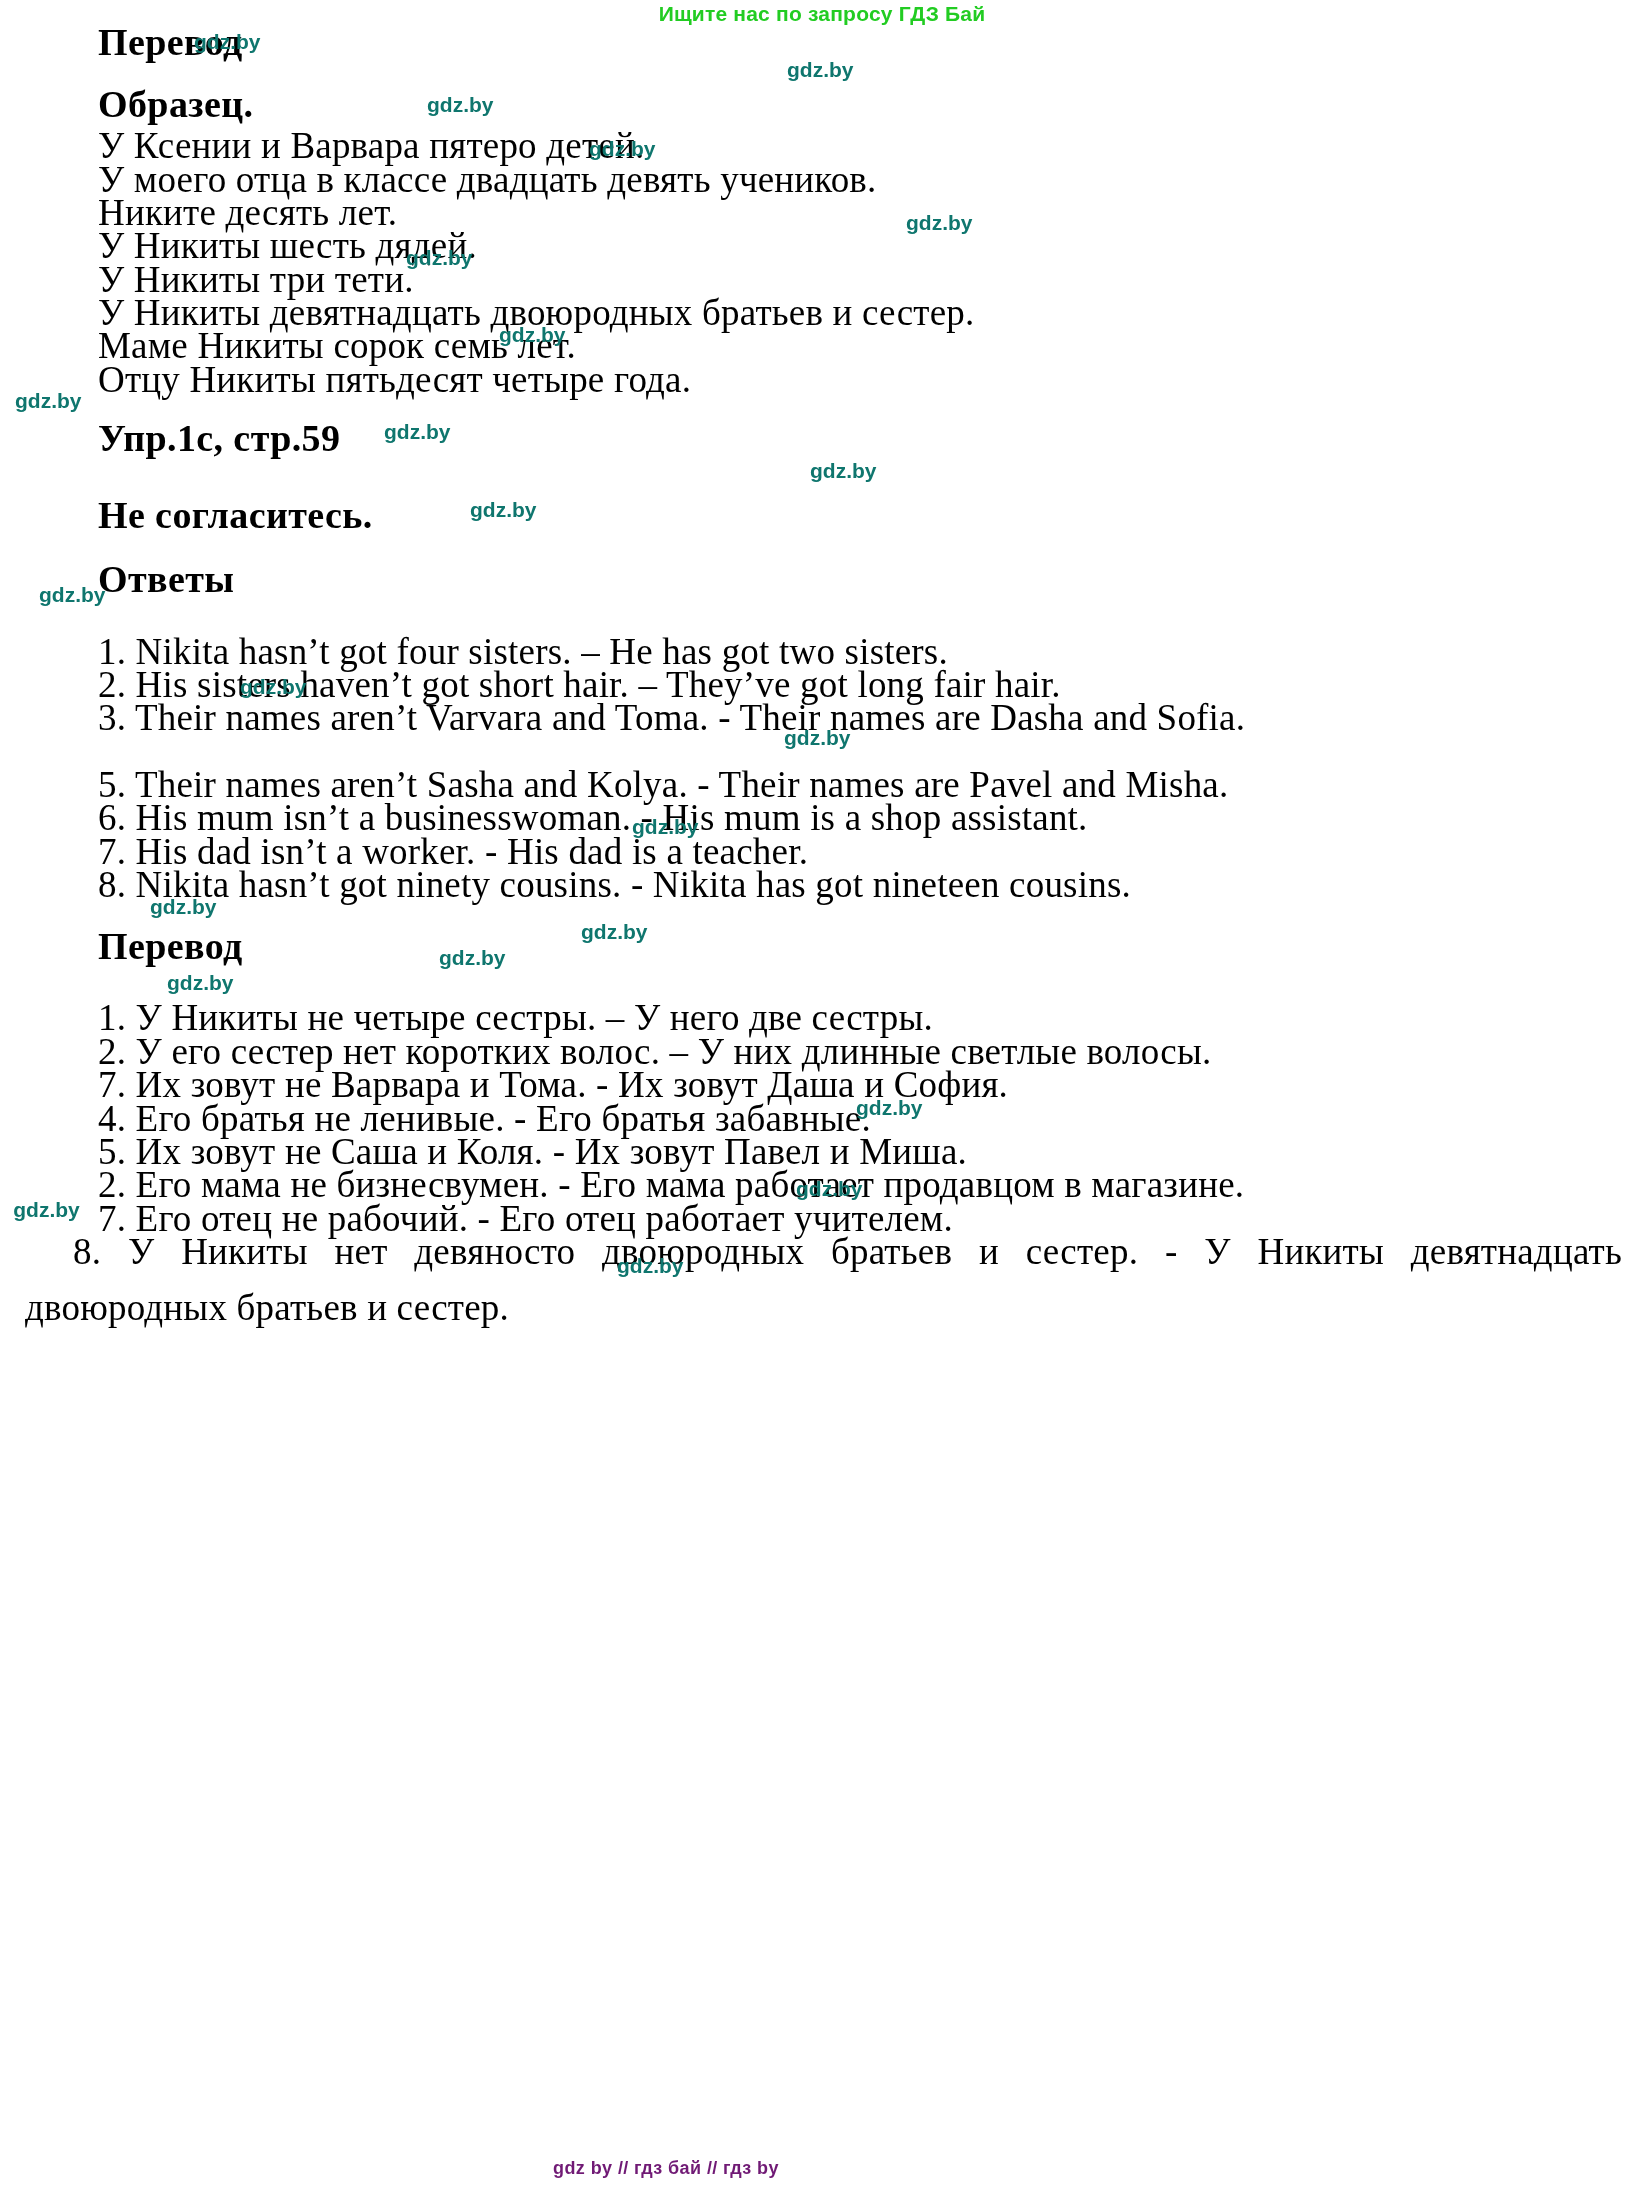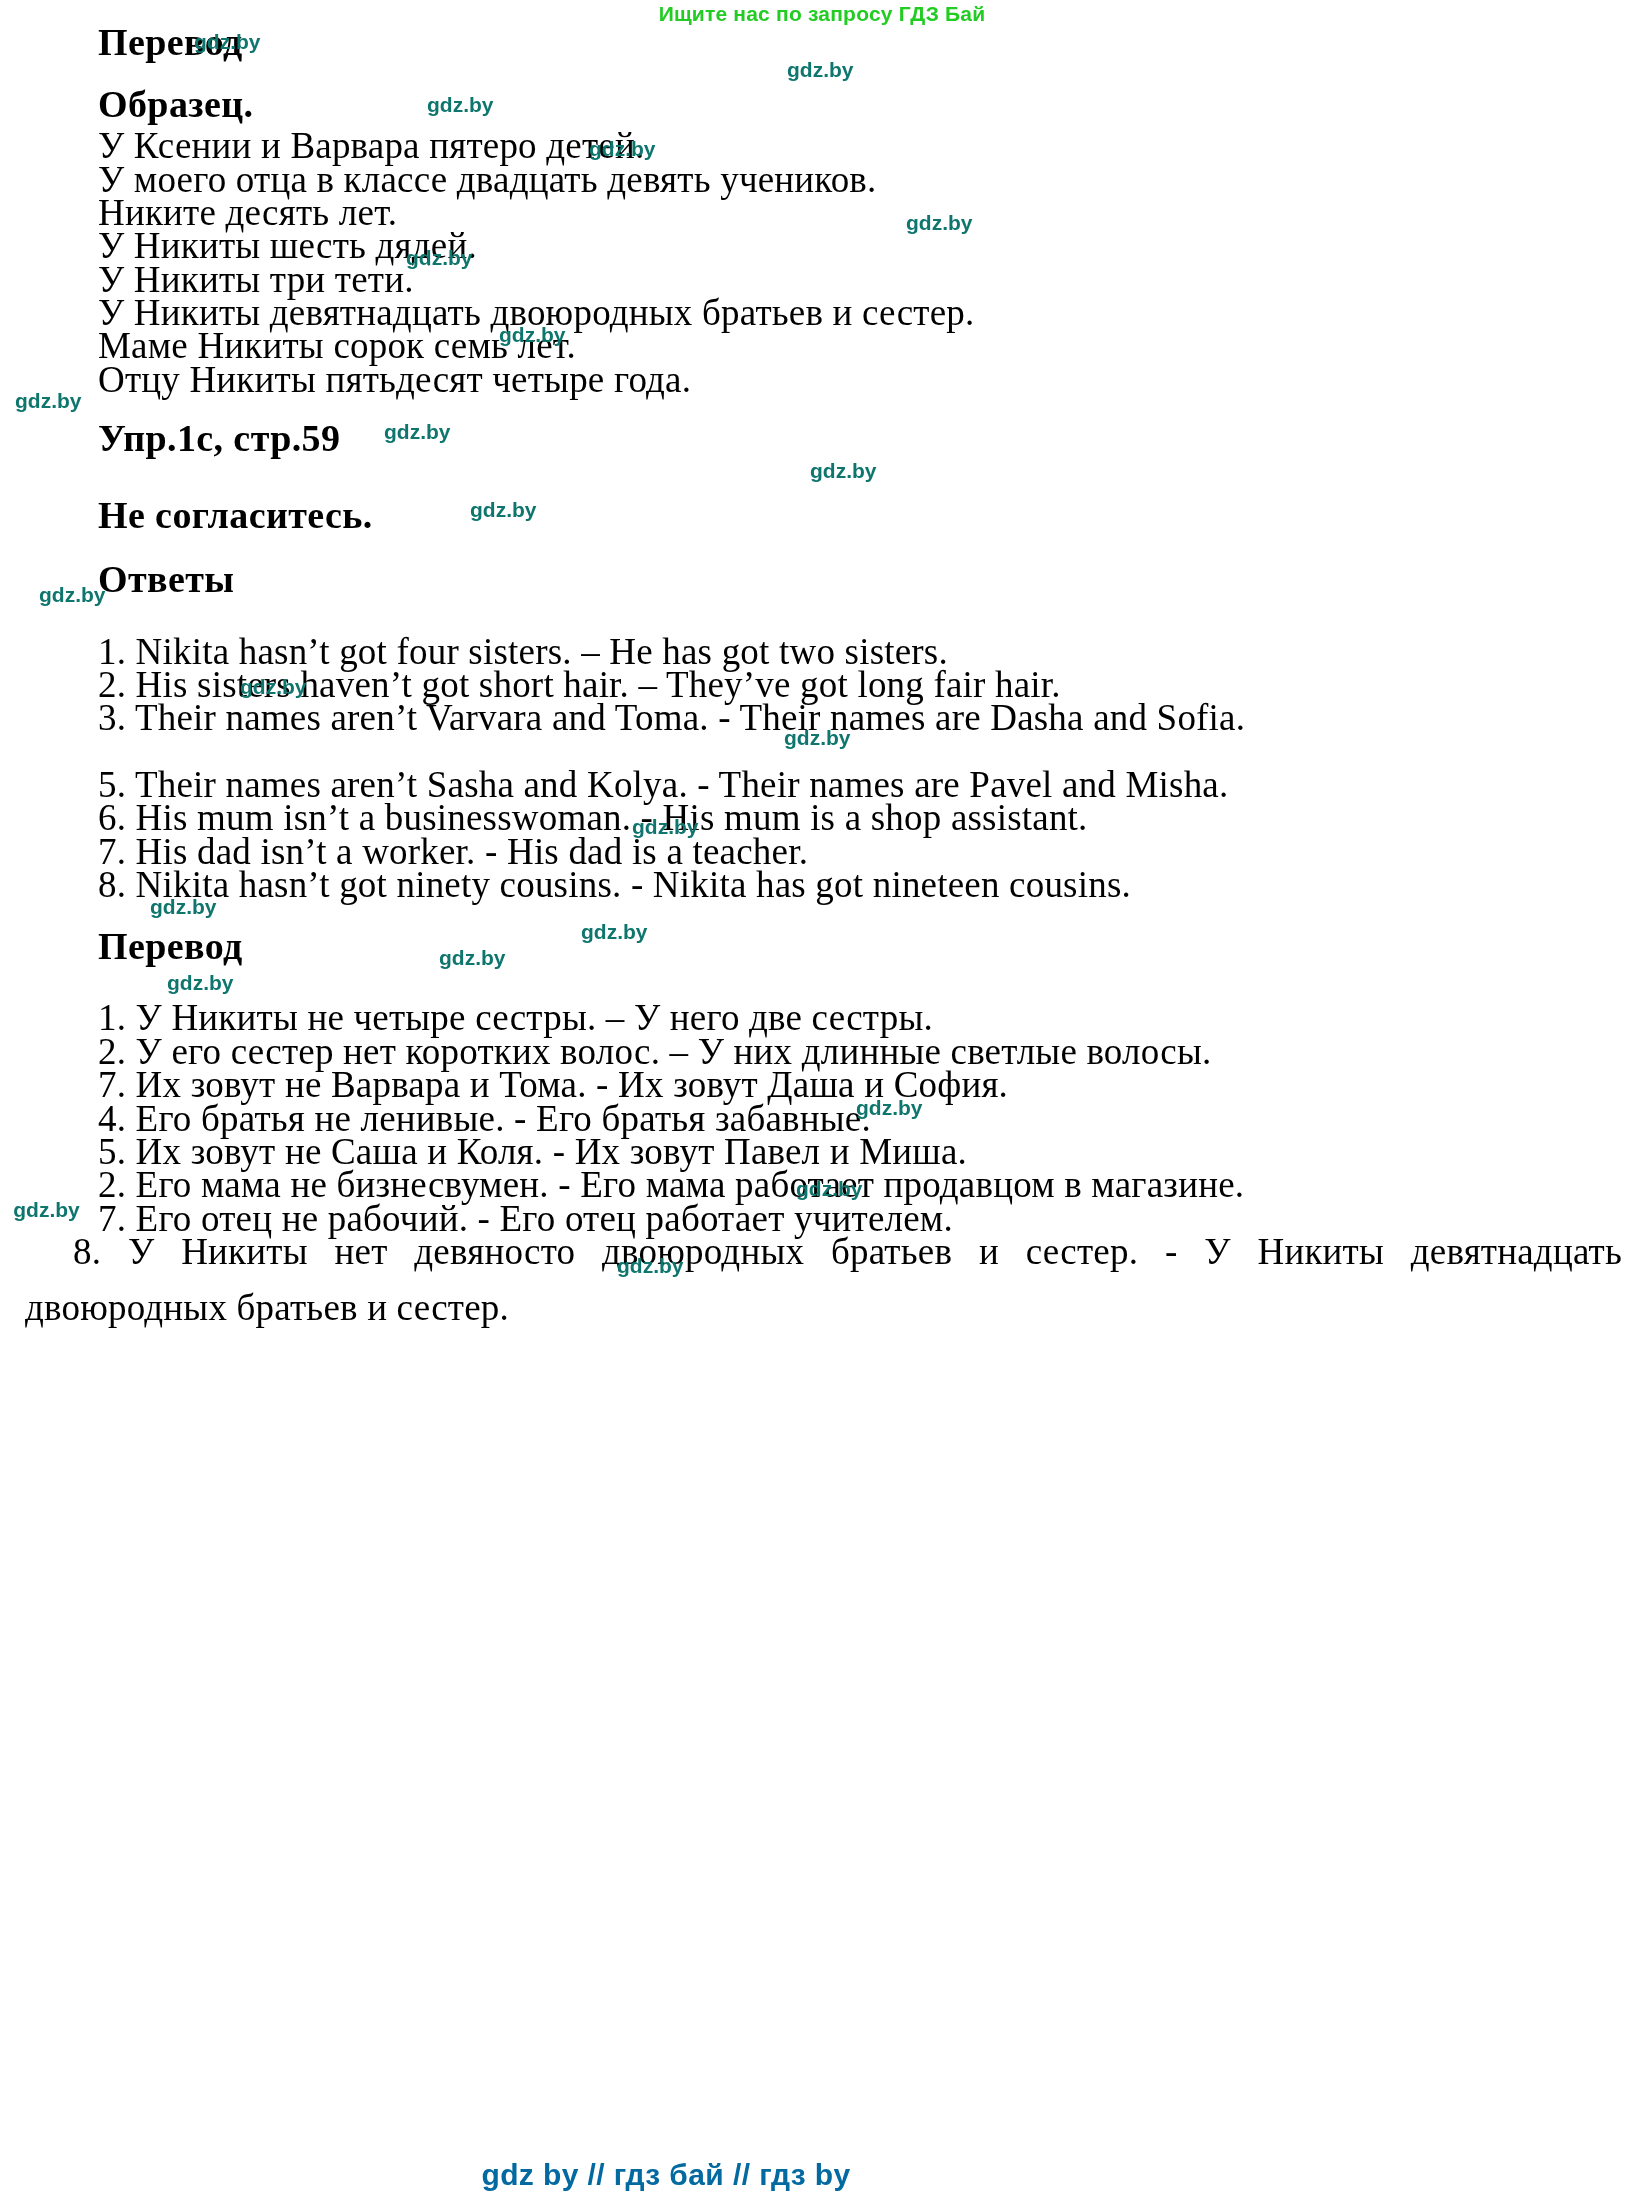--- a/index.html
+++ b/index.html
@@ -69,23 +69,23 @@
   }
 
   
   .footer {
     position: absolute;
     left: 0;
     top: 2158px;
     width: 1332px;
     text-align: center;
     font-family: "Liberation Sans", "DejaVu Sans", sans-serif;
-    font-size: 30px;
+    font-size: 18px;
     font-weight: bold;
-    color: #0369a1;
+    color: #701a75;
     letter-spacing: 0.4px;
   }
 </style>
 </head>
 <body>
 
 <div id="page">
 
   <div class="promo">Ищите нас по запросу ГДЗ Бай</div>
 

